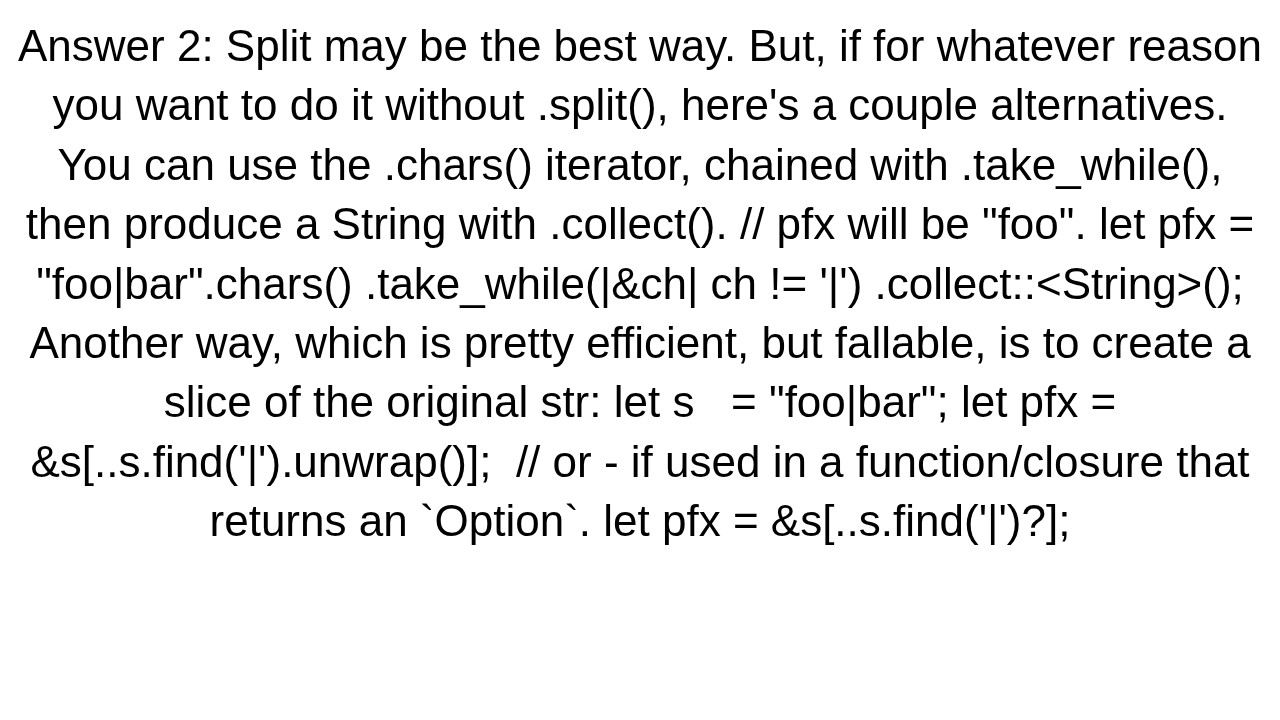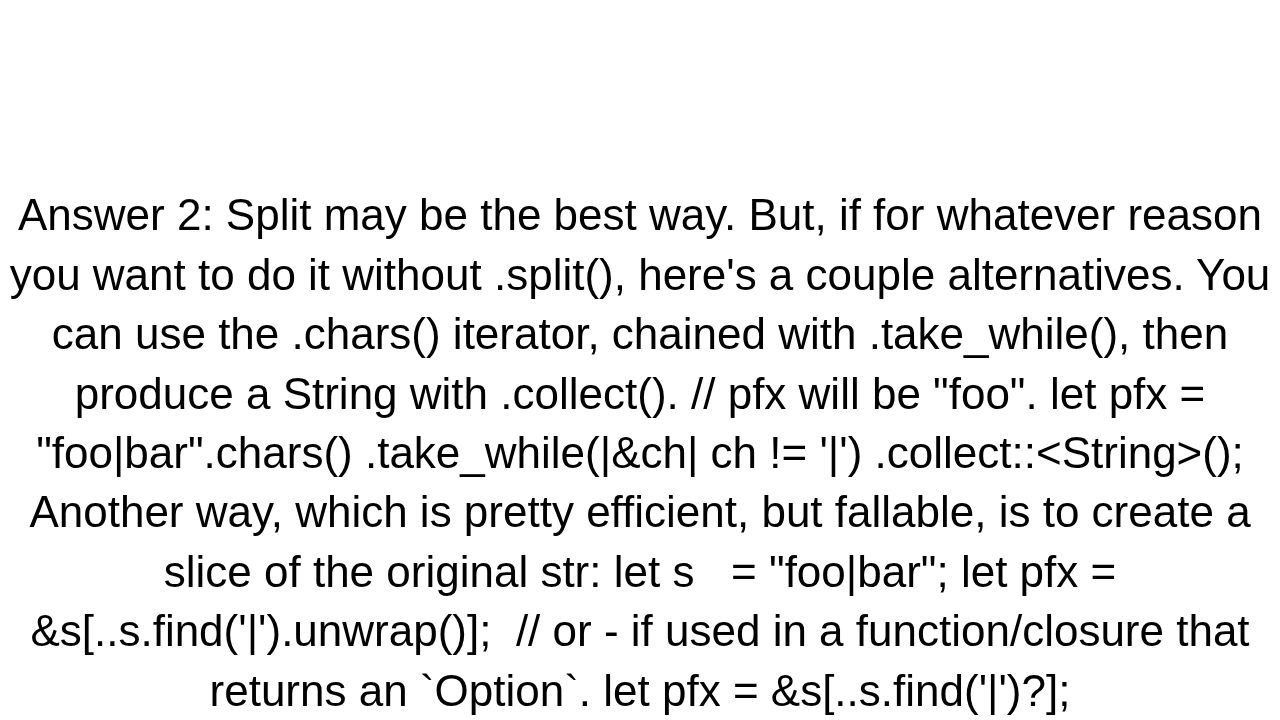--- a/index.html
+++ b/index.html
@@ -7,29 +7,29 @@
     padding: 0;
     width: 1280px;
     height: 720px;
     overflow: hidden;
     background: #ffffff;
   }
   .content {
     width: 1280px;
     height: 720px;
     display: flex;
-    align-items: flex-end;
+    align-items: flex-start;
     justify-content: center;
     font-family: Arial, Helvetica, sans-serif;
     font-size: 44px;
     line-height: 1.35;
     color: #000000;
     text-align: center;
     letter-spacing: 0px;
-    padding: 0;
+    padding: 16px;
     box-sizing: border-box;
   }
   .text-block {
     width: 100%;
     white-space: pre-wrap;
   }
 </style>
 </head>
 <body>
 

